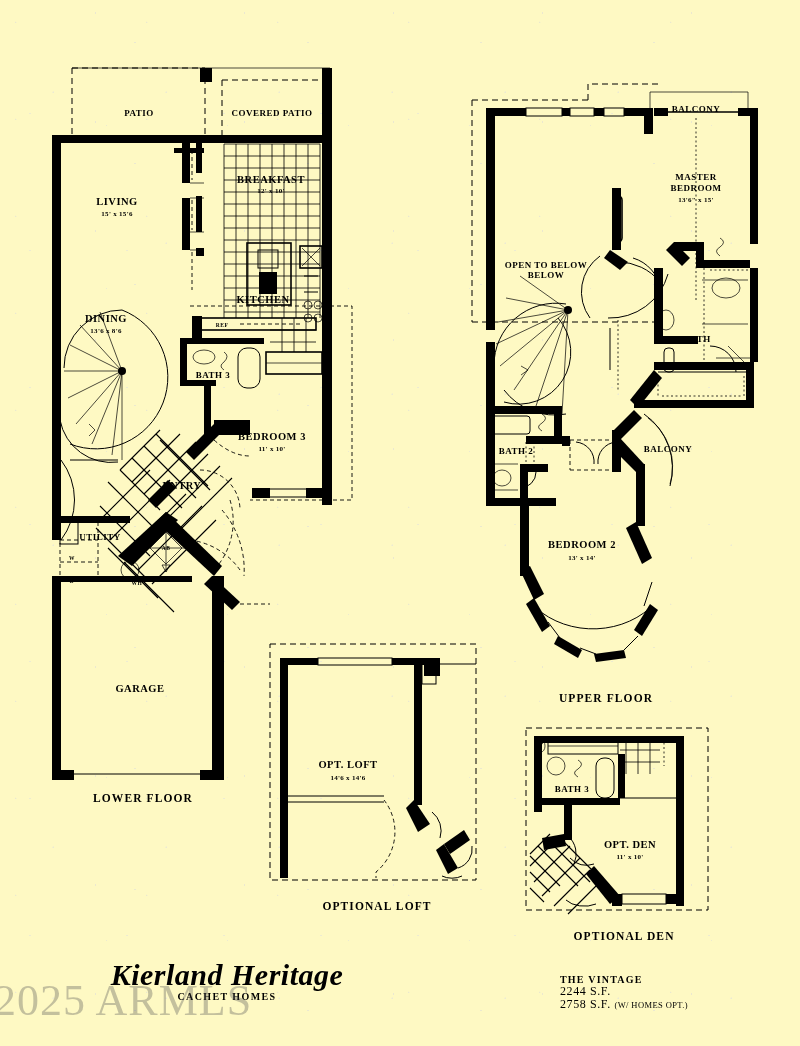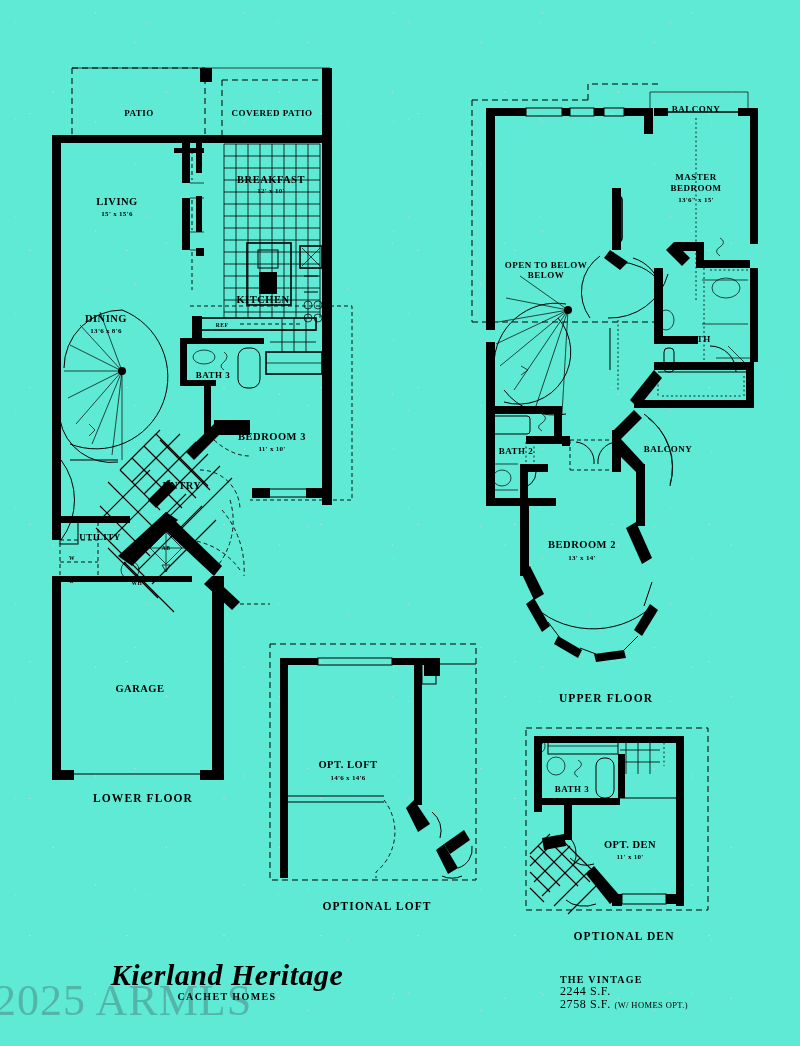--- a/index.html
+++ b/index.html
@@ -1,18 +1,18 @@
 <!DOCTYPE html>
 <html><head>
 <meta charset="utf-8">
 <style>
   html,body{margin:0;padding:0;background:#fff;}
   body{width:800px;height:1046px;position:relative;overflow:hidden;
        font-family:"Liberation Serif",serif;color:#000;}
-  #sheet{position:absolute;inset:0;background:#5eead4;}
+  #sheet{position:absolute;inset:0;background:#fef9c3;}
 
   
   #speckle{position:absolute;inset:0;pointer-events:none;opacity:.5;
     background-image:
       radial-gradient(circle at 12% 23%, #d8d8dd 0.6px, transparent 0.9px),
       radial-gradient(circle at 47% 61%, #dcdce1 0.6px, transparent 0.9px),
       radial-gradient(circle at 78% 35%, #dadade 0.6px, transparent 0.9px),
       radial-gradient(circle at 31% 83%, #dedee2 0.6px, transparent 0.9px),
       radial-gradient(circle at 64% 12%, #d9d9de 0.6px, transparent 0.9px),
       radial-gradient(circle at 88% 77%, #dcdce0 0.6px, transparent 0.9px);

